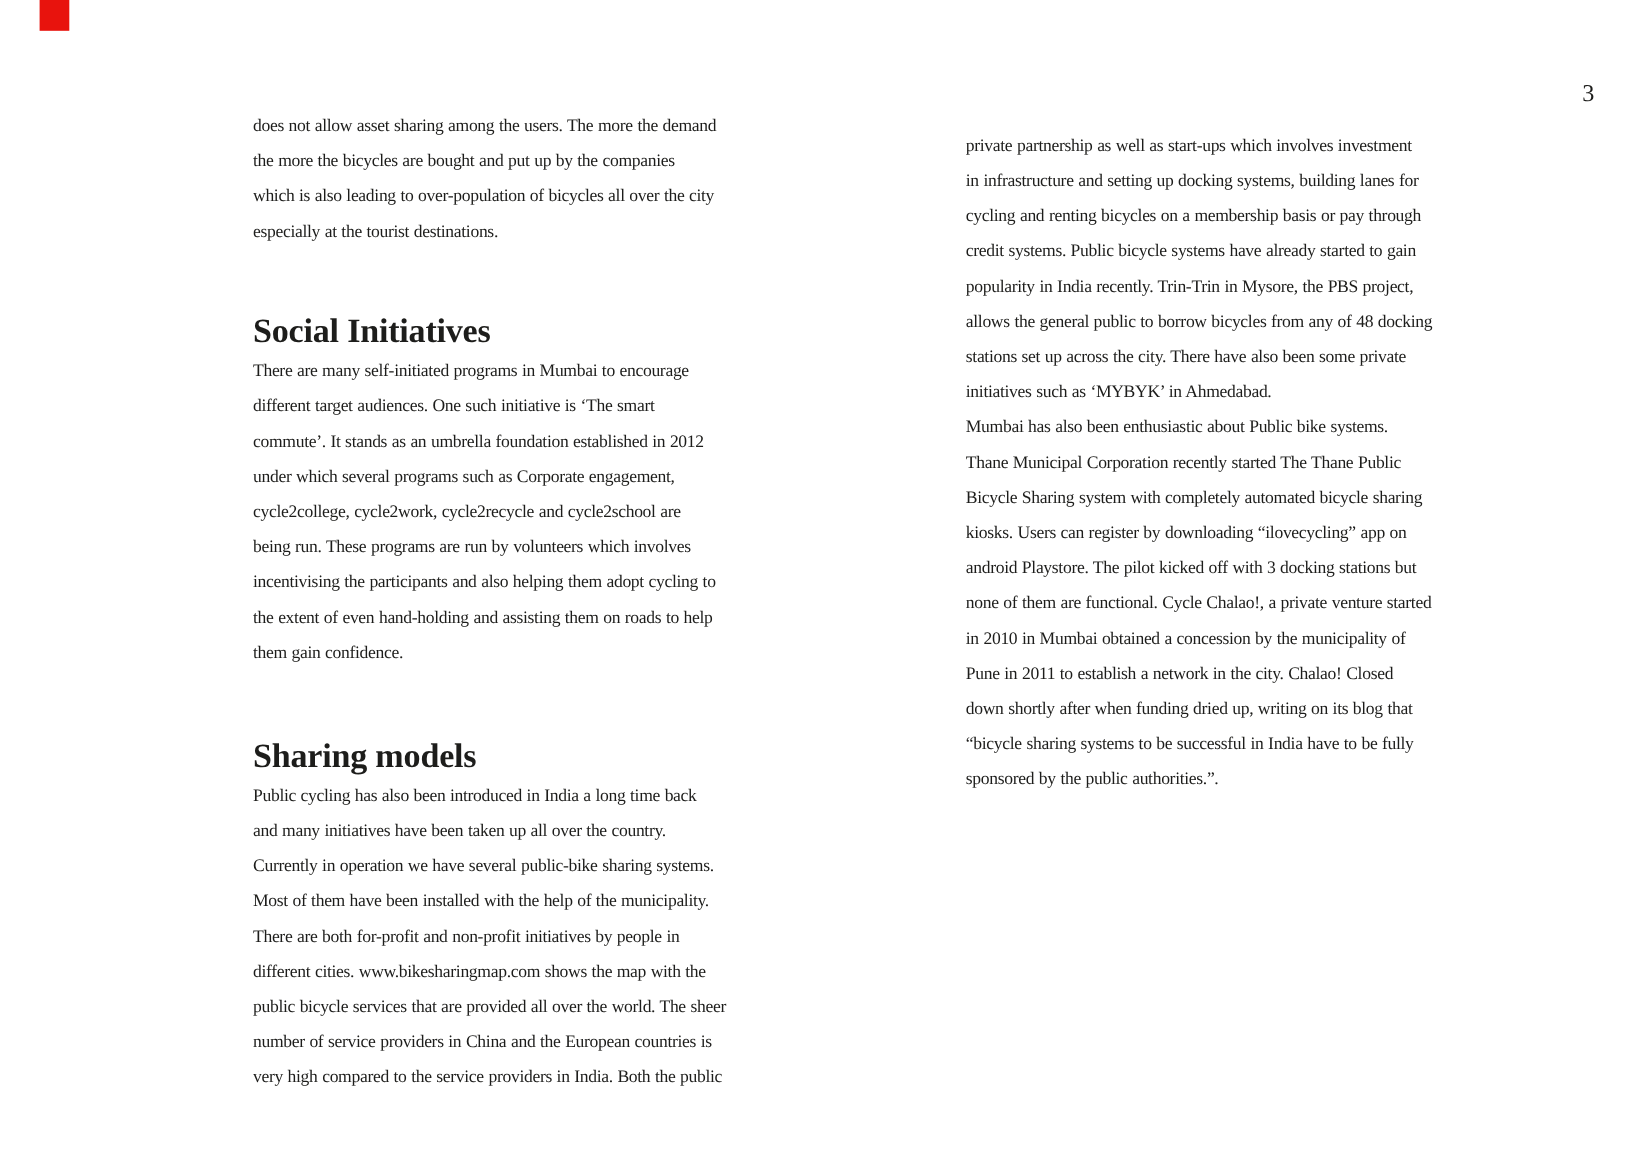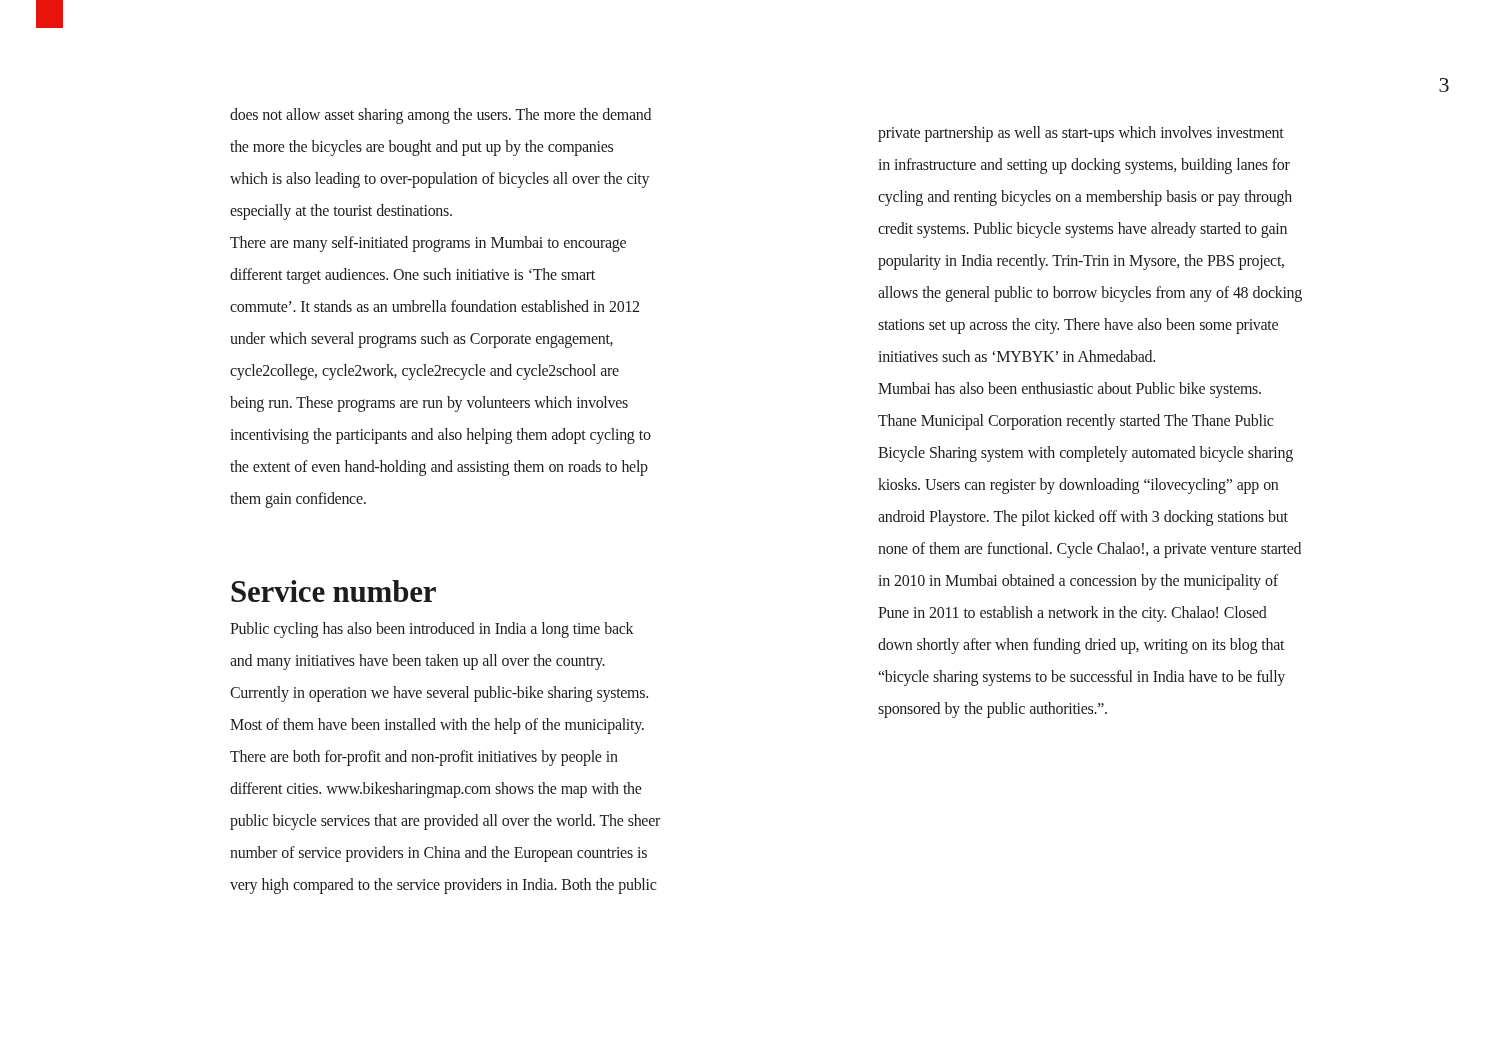--- a/index.html
+++ b/index.html
@@ -62,32 +62,33 @@
   <div class="red-marker" style="background: rgb(232, 19, 13);"></div>
 
   <div class="page-number">3</div>
 
   <div class="column left">
     <p class="body-para">does not allow asset sharing among the users. The more the demand
 the more the bicycles are bought and put up by the companies
 which is also leading to over-population of bicycles all over the city
 especially at the tourist destinations.</p>
 
+    <h2 class="section-heading">Social Initiatives</h2>
 
     <p class="body-para">There are many self-initiated programs in Mumbai to encourage
 different target audiences. One such initiative is ‘The smart
 commute’. It stands as an umbrella foundation established in 2012
 under which several programs such as Corporate engagement,
 cycle2college, cycle2work, cycle2recycle and cycle2school are
 being run. These programs are run by volunteers which involves
 incentivising the participants and also helping them adopt cycling to
 the extent of even hand-holding and assisting them on roads to help
 them gain confidence.</p>
 
-    <h2 class="section-heading second">Service number</h2>
+    <h2 class="section-heading second">Sharing models</h2>
 
     <p class="body-para">Public cycling has also been introduced in India a long time back
 and many initiatives have been taken up all over the country.
 Currently in operation we have several public-bike sharing systems.
 Most of them have been installed with the help of the municipality.
 There are both for-profit and non-profit initiatives by people in
 different cities. www.bikesharingmap.com shows the map with the
 public bicycle services that are provided all over the world. The sheer
 number of service providers in China and the European countries is
 very high compared to the service providers in India. Both the public</p>

